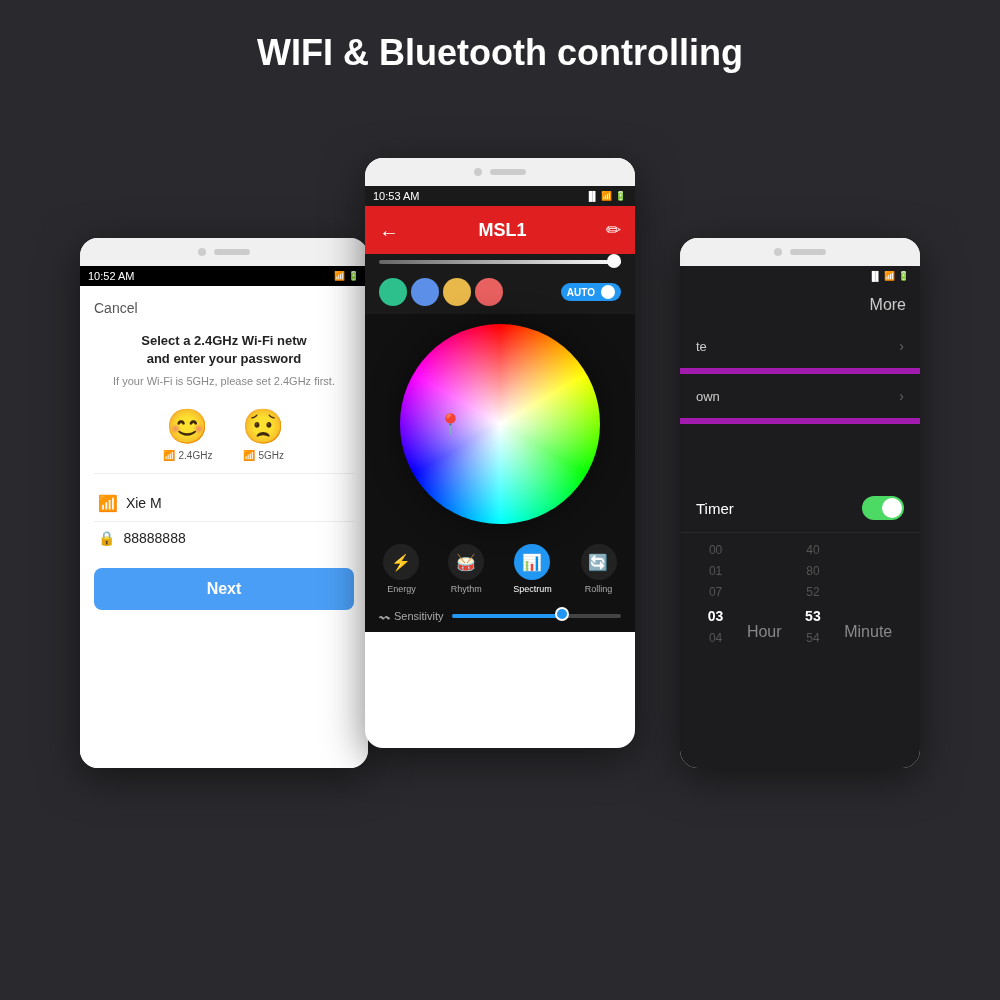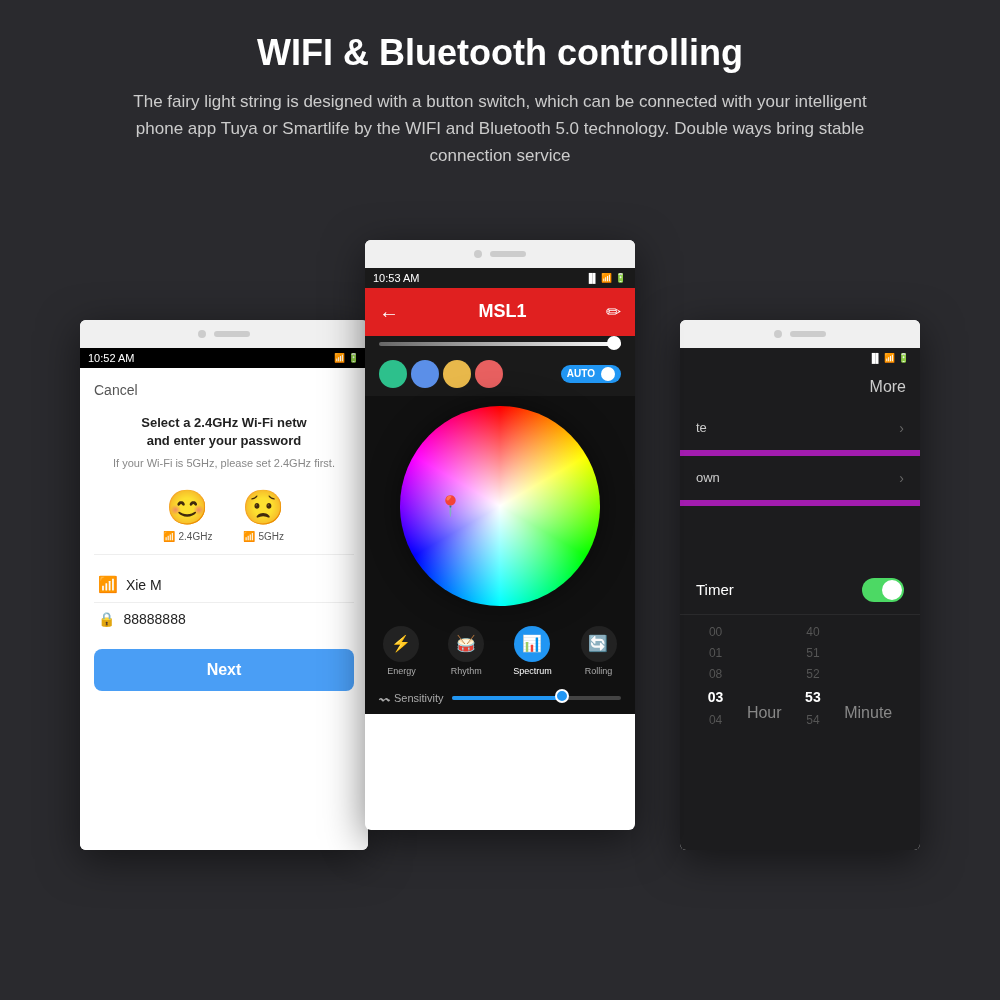--- a/index.html
+++ b/index.html
@@ -31,21 +31,21 @@
     .phones-container {
       display: flex;
       justify-content: center;
       align-items: flex-end;
       padding: 30px 20px 0;
       position: relative;
       height: 680px;
     }
     
     .phone {
-      border-radius: 6px;
+      border-radius: 18px;
       overflow: hidden;
       position: absolute;
       background: #ffffff;
       box-shadow: 0 10px 40px rgba(0,0,0,0.5);
     }
     
     .phone-left {
       width: 288px;
       height: 530px;
       left: 80px;
@@ -486,21 +486,20 @@
     .time-section-label {
       color: #888;
       font-size: 16px;
     }
   </style>
 </head>
 <body>
 
 <div class="page-header">
   <h1 class="page-title">WIFI &amp; Bluetooth controlling</h1>
-  <p class="page-desc">The fairy light string is designed with a button switch, which can be connected with your intelligent phone app Tuya or Smartlife by the WIFI and Bluetooth 5.0 technology. Double ways bring stable connection service</p>
 </div>
 
 <div class="phones-container">
 
   <div class="phone phone-left">
     <div class="phone-top-bar">
       <div class="phone-camera"></div>
       <div class="phone-speaker"></div>
     </div>
     <div class="status-bar">
@@ -640,31 +639,31 @@
         <span class="timer-label">Timer</span>
         <div class="toggle-switch">
           <div class="toggle-knob"></div>
         </div>
       </div>
       <div class="time-picker">
         <div class="time-picker-row">
           <div class="time-col">
             <div class="time-val dim">00</div>
             <div class="time-val dim">01</div>
-            <div class="time-val dim">08</div>
+            <div class="time-val dim">07</div>
             <div class="time-val bright">03</div>
             <div class="time-val dim">04</div>
           </div>
           <div class="time-col">
             <div style="height:72px;"></div>
             <span class="time-section-label">Hour</span>
           </div>
           <div class="time-col">
             <div class="time-val dim">40</div>
-            <div class="time-val dim">51</div>
+            <div class="time-val dim">80</div>
             <div class="time-val dim">52</div>
             <div class="time-val bright">53</div>
             <div class="time-val dim">54</div>
           </div>
           <div class="time-col">
             <div style="height:72px;"></div>
             <span class="time-section-label">Minute</span>
           </div>
         </div>
       </div>

